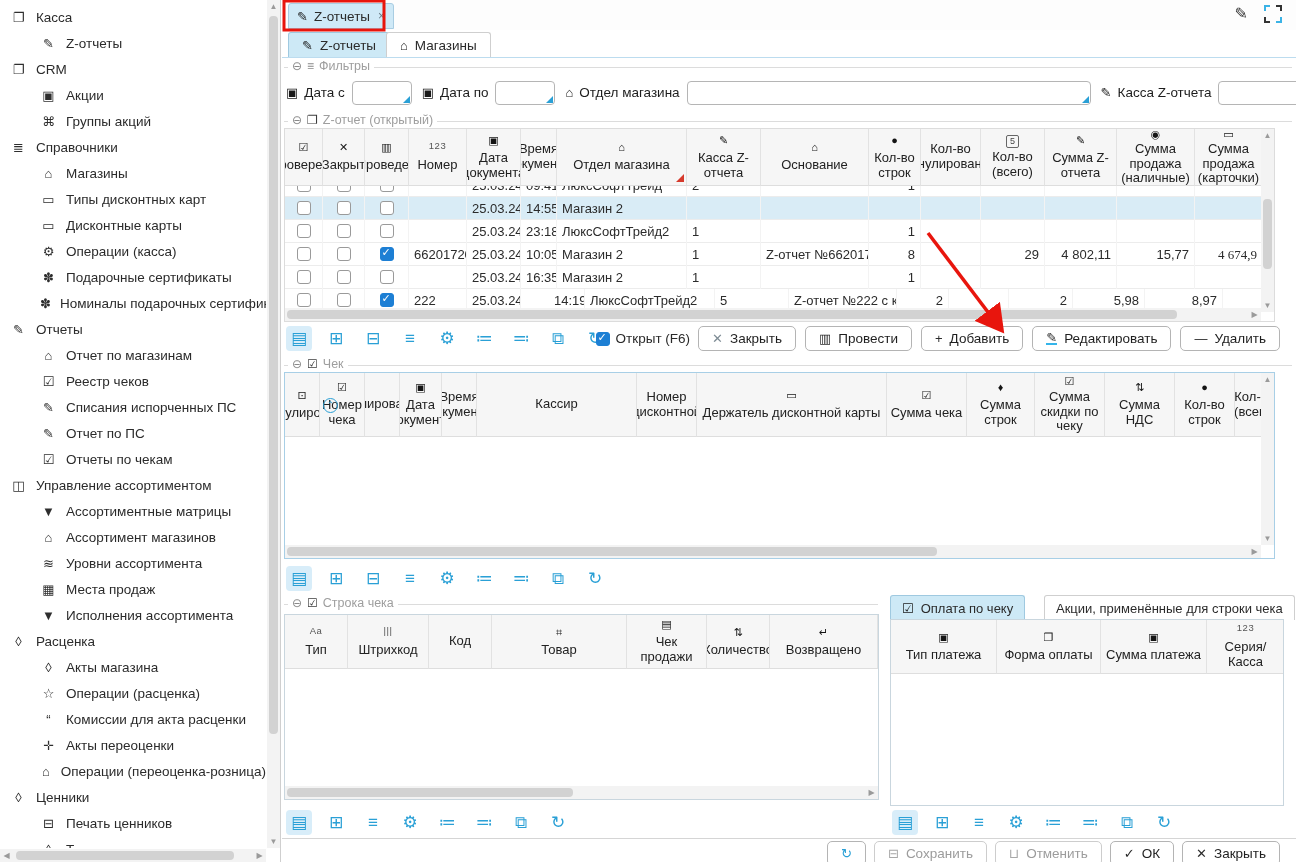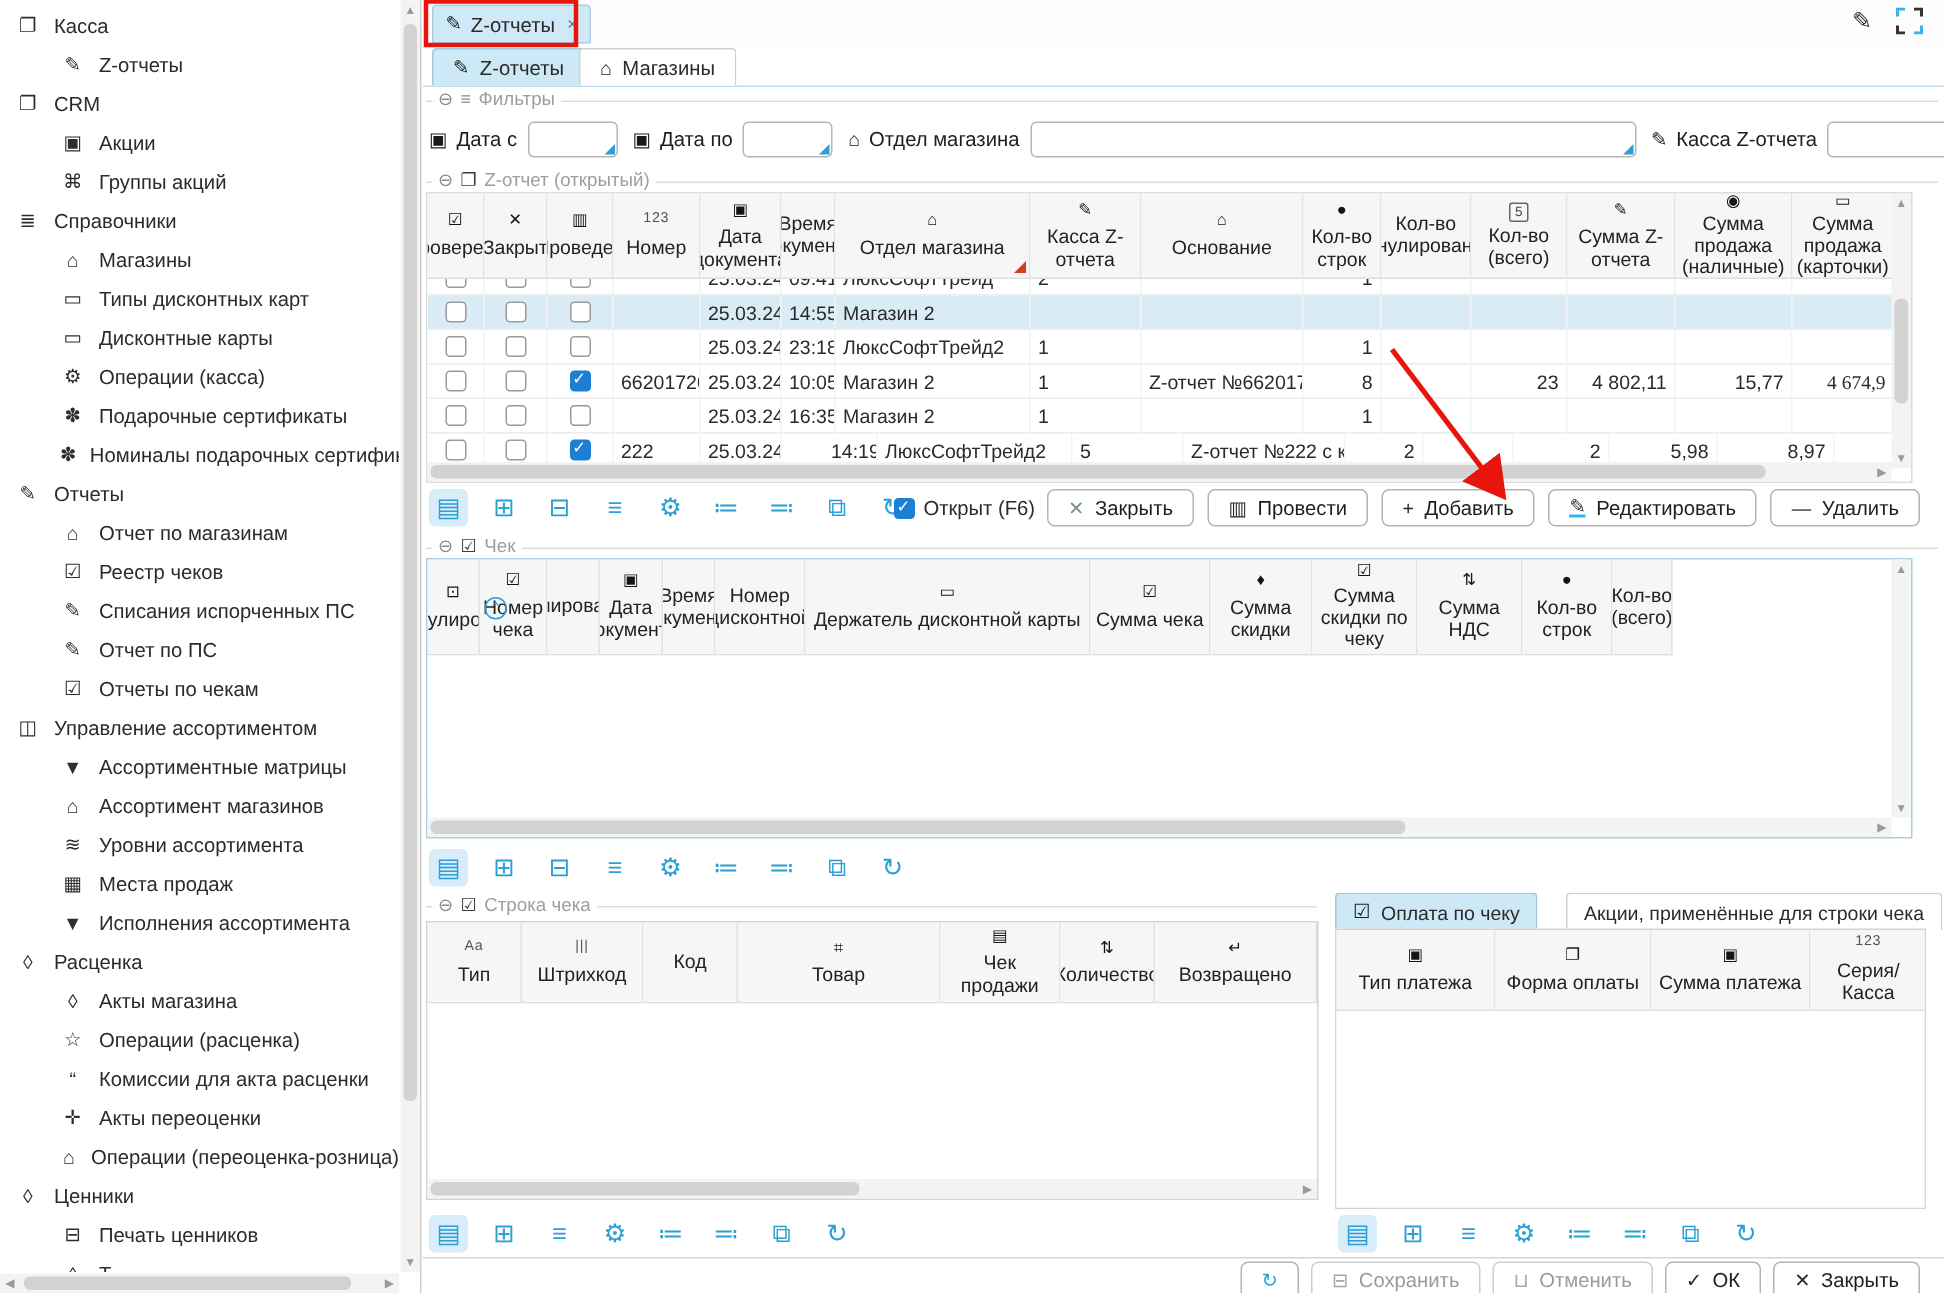--- a/index.html
+++ b/index.html
@@ -456,21 +456,21 @@
               <span class="cb on"></span>
             </div>
             <div class="cell a-left" style="width: 58px;">66201720</div>
             <div class="cell a-left" style="width: 54px;">25.03.24</div>
             <div class="cell a-left" style="width: 36px;">10:05</div>
             <div class="cell a-left" style="width: 130px;">Магазин 2</div>
             <div class="cell a-left" style="width: 74px;">1</div>
             <div class="cell a-left" style="width: 108px;">Z-отчет №66201720</div>
             <div class="cell a-right" style="width: 52px;">8</div>
             <div class="cell a-right" style="width: 60px;"></div>
-            <div class="cell a-right" style="width: 64px;">23</div>
+            <div class="cell a-right" style="width: 64px;">29</div>
             <div class="cell a-right" style="width: 72px;">4 802,11</div>
             <div class="cell a-right" style="width: 78px;">15,77</div>
             <div class="cell a-right" style="width: 68px; font-family: Liberation Serif, serif;">4 674,9</div>
           </div>
           <div class="zrow">
             <div class="cbcell" style="width: 38px;">
               <span class="cb"></span>
             </div>
             <div class="cbcell" style="width: 42px;">
               <span class="cb"></span>
@@ -586,34 +586,37 @@
           <div class="th" style="width: 35px;">
             <span>Аннулированный</span>
           </div>
           <div class="th" style="width: 42px;">
             <span class="th-ic">▣</span>
             <span>Дата документа</span>
           </div>
           <div class="th" style="width: 35px;">
             <span>Время документа</span>
           </div>
+          <div class="th" style="width: 160px;">
+            <span>Кассир</span>
+          </div>
           <div class="th" style="width: 60px;">
             <span>Номер дисконтной</span>
           </div>
           <div class="th" style="width: 190px;">
             <span class="th-ic">▭</span>
             <span>Держатель дисконтной карты</span>
           </div>
           <div class="th" style="width: 80px;">
             <span class="th-ic">☑</span>
             <span>Сумма чека</span>
           </div>
           <div class="th" style="width: 68px;">
             <span class="th-ic">♦</span>
-            <span>Сумма скидки</span>
+            <span>Сумма строк</span>
           </div>
           <div class="th" style="width: 70px;">
             <span class="th-ic">☑</span>
             <span>Сумма скидки по чеку</span>
           </div>
           <div class="th" style="width: 70px;">
             <span class="th-ic">⇅</span>
             <span>Сумма НДС</span>
           </div>
           <div class="th" style="width: 60px;">

